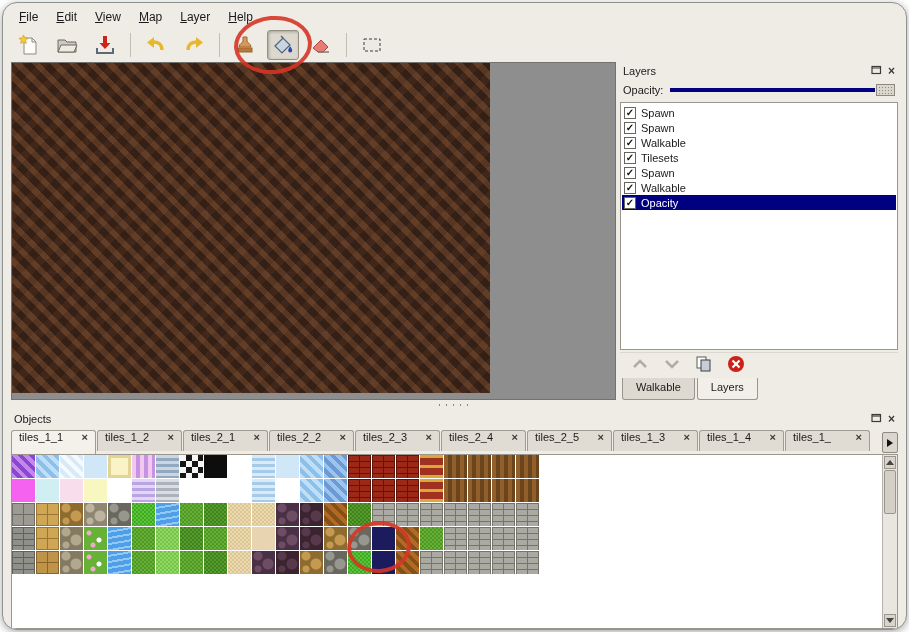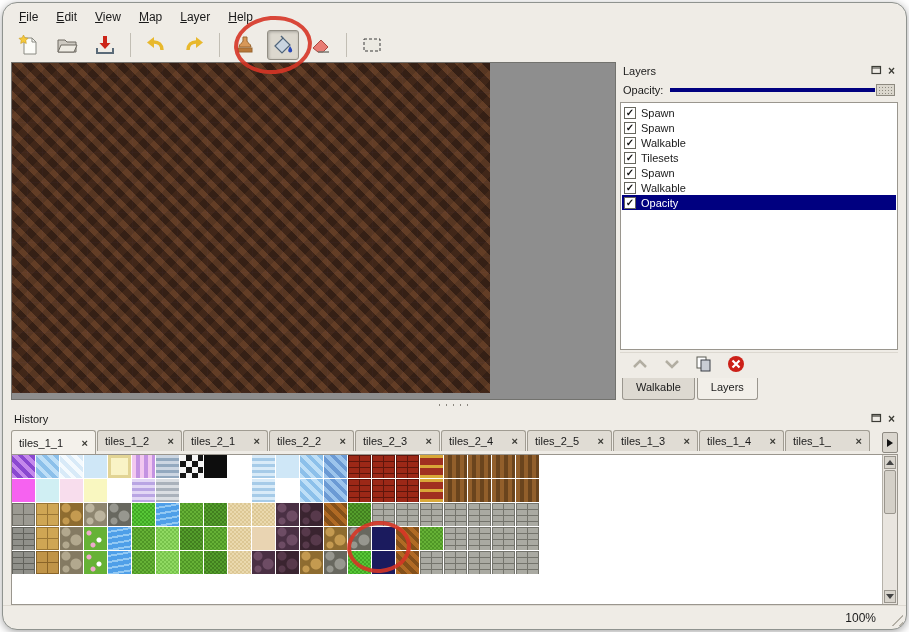--- a/index.html
+++ b/index.html
@@ -56,21 +56,21 @@
   .ltab { padding:3px 13px; font-size:11px; background:#ddd9d1; border:1px solid #9a968e; border-top:none; border-radius:0 0 3px 3px; }
   .ltab.active { background:#f2efe9; }
   
   .hsplitter { height:10px; flex:0 0 10px; position:relative; }
   .hsplitter::after { content:""; position:absolute; left:50%; top:3px; width:38px; height:4px; margin-left:-19px;
     background-image:radial-gradient(#8a867e 1px, transparent 1.3px); background-size:7px 4px; }
   
   .tilesets-panel { flex:1; display:flex; flex-direction:column; padding:0 8px; font-size:11px; }
   .ttabs-row { height:26px; flex:0 0 26px; display:flex; align-items:flex-end; position:relative; padding-right:18px; }
   .ttabs { display:flex; overflow:hidden; width:100%; }
-  .ttab { flex:0 0 85px; height:21px; display:flex; align-items:center; justify-content:space-between; padding:0 7px;
+  .ttab { flex:0 0 85px; height:21px; display:flex; align-items:flex-start; justify-content:space-between; padding:0 7px;
     background:#e0dcd4; border:1px solid #a09c92; border-bottom:none; border-radius:3px 3px 0 0; margin-right:1px; }
   .ttab.active { background:#f4f1eb; height:24px; position:relative; z-index:2; }
   .ttab-label { white-space:nowrap; overflow:hidden; }
   .ttab-close { font-weight:bold; color:#3a3a34; font-size:11px; margin-left:4px; }
   .tab-scroll { position:absolute; right:0; bottom:1px; width:16px; height:21px; background:#dad6ce; border:1px solid #8e8a82;
     display:flex; align-items:center; justify-content:center; padding:0; border-radius:2px; }
   .tri-right { width:0; height:0; border-top:4px solid transparent; border-bottom:4px solid transparent; border-left:6px solid #111; }
   .tri-up { width:0; height:0; border-left:4px solid transparent; border-right:4px solid transparent; border-bottom:5px solid #444; }
   .tri-down { width:0; height:0; border-left:4px solid transparent; border-right:4px solid transparent; border-top:5px solid #444; }
   .tileset-area { flex:1; background:#ffffff; border:1px solid #9a968e; position:relative; overflow:hidden; }
@@ -282,21 +282,21 @@
           <span class="ltab">Walkable</span>
           <span class="ltab active">Layers</span>
         </div>
     </div>
   </div>
 
   <div class="hsplitter"></div>
 
   <div class="tilesets-panel">
     <div class="panel-title-row">
-      <span class="panel-title">History</span>
+      <span class="panel-title">Objects</span>
       <span class="panel-ctrls">
         <span class="float-btn"><svg width="11" height="10" viewBox="0 0 11 10">
               <rect x="1" y="1.5" width="8.5" height="7" fill="none" stroke="#3c3c36" stroke-width="1.2"></rect>
               <path d="M1 3h8.5" stroke="#3c3c36" stroke-width="1.2"></path>
             </svg></span>
         <span class="close-btn">×</span>
       </span>
     </div>
     <div class="ttabs-row">
       <div class="ttabs">
@@ -464,19 +464,16 @@
           </div>
         <div class="vs-thumb"></div>
         <div class="vs-spacer"></div>
         <div class="vs-btn down">
             <span class="tri-down"></span>
           </div>
       </div>
     </div>
   </div>
 
-  <div class="statusbar">
-    <span class="zoom">100%</span>
-  </div>
 
   <div class="annot annot-toolbar" style="border-color: rgb(214, 53, 38);"></div>
   <div class="annot annot-tile" style="border-color: rgb(214, 53, 38);"></div>
 </div>
 
 </body></html>

